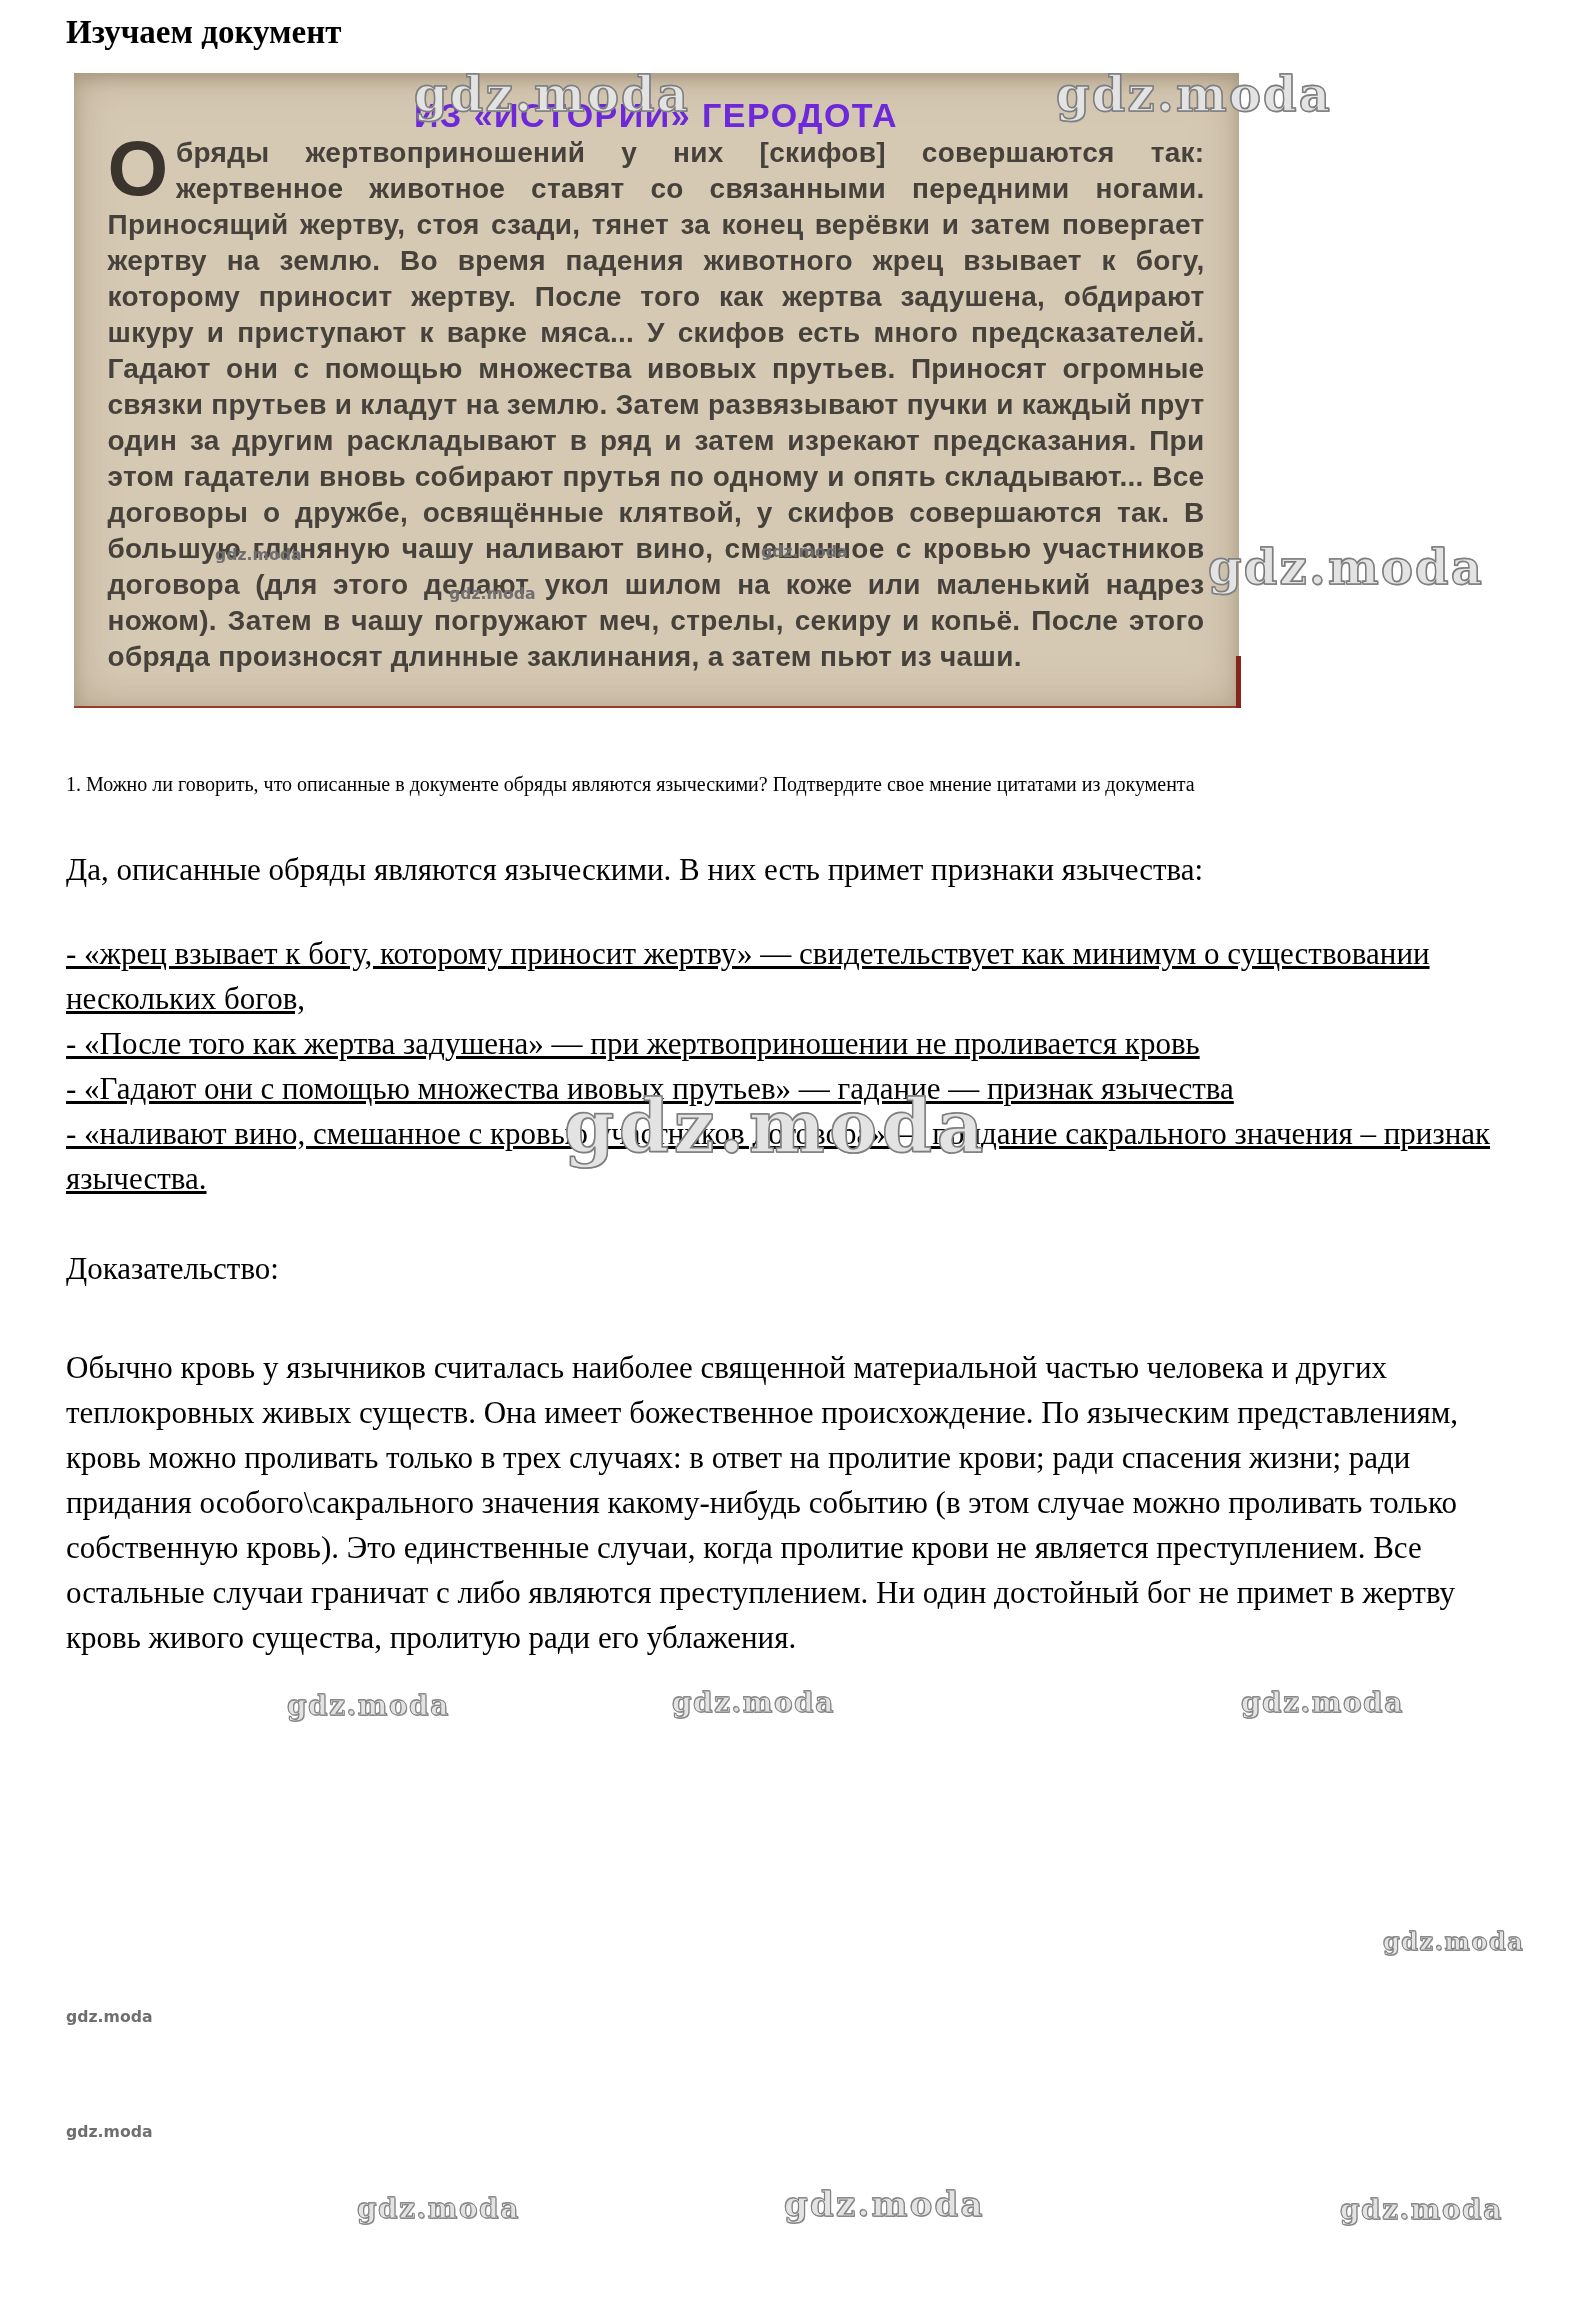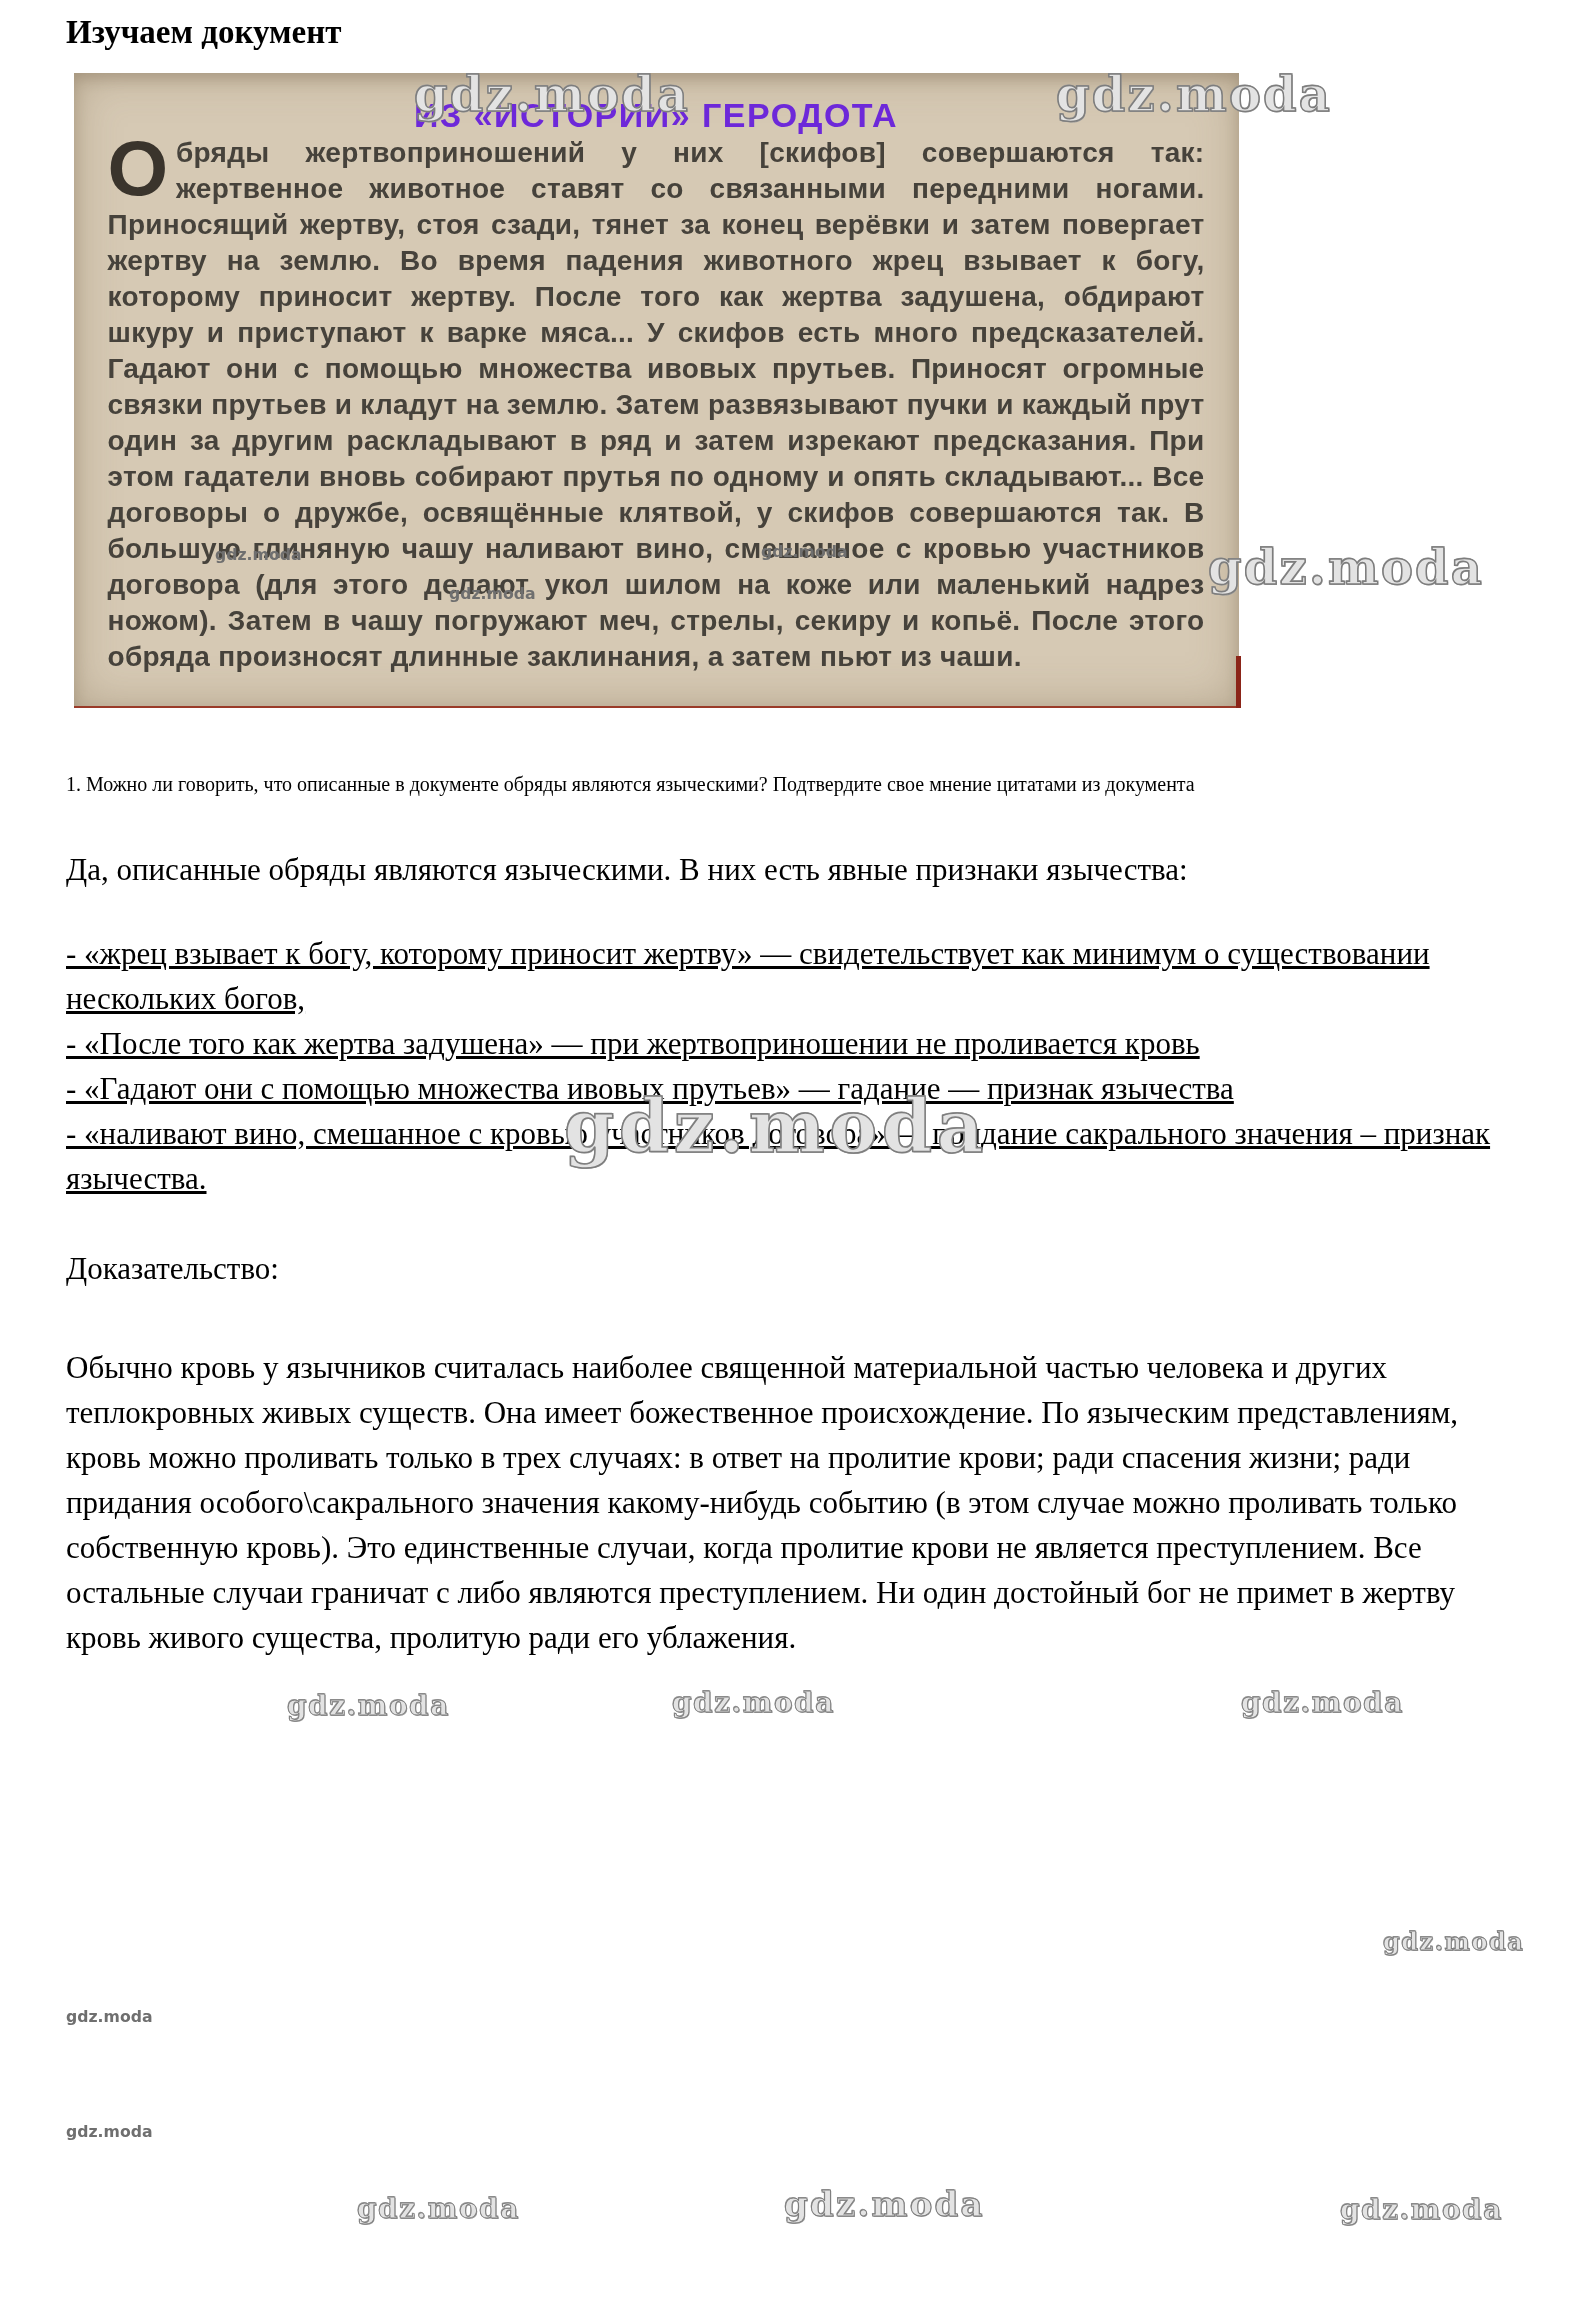--- a/index.html
+++ b/index.html
@@ -140,21 +140,21 @@
 
     <h1 class="page-heading">Изучаем документ</h1>
 
     <div class="scan">
       <div class="scan-title">ИЗ «ИСТОРИИ» ГЕРОДОТА</div>
       <p class="scan-body"><span class="dropcap">О</span><span>бряды жертвоприношений у них [скифов] совершаются так: жертвенное животное ставят со связанными передними ногами. Приносящий жертву, стоя сзади, тянет за конец верёвки и затем повергает жертву на землю. Во время падения животного жрец взывает к богу, которому приносит жертву. После того как жертва задушена, обдирают шкуру и приступают к варке мяса... У скифов есть много предсказателей. Гадают они с помощью множества ивовых прутьев. Приносят огромные связки прутьев и кладут на землю. Затем развязывают пучки и каждый прут один за другим раскладывают в ряд и затем изрекают предсказания. При этом гадатели вновь собирают прутья по одному и опять складывают... Все договоры о дружбе, освящённые клятвой, у скифов совершаются так. В большую глиняную чашу наливают вино, смешанное с кровью участников договора (для этого делают укол шилом на коже или маленький надрез ножом). Затем в чашу погружают меч, стрелы, секиру и копьё. После этого обряда произносят длинные заклинания, а затем пьют из чаши.</span></p>
     </div>
 
     <h2 class="question-heading">1. Можно ли говорить, что описанные в документе обряды являются языческими? Подтвердите свое мнение цитатами из документа</h2>
 
-    <p class="body-text answer-intro">Да, описанные обряды являются языческими. В них есть явные признаки язычества:</p>
+    <p class="body-text answer-intro">Да, описанные обряды являются языческими. В них есть примет признаки язычества:</p>
 
     <div class="points">
       <div class="point">- «жрец взывает к богу, которому приносит жертву» — свидетельствует как минимум о существовании нескольких богов,</div>
       <div class="point">- «После того как жертва задушена» — при жертвоприношении не проливается кровь</div>
       <div class="point">- «Гадают они с помощью множества ивовых прутьев» — гадание — признак язычества</div>
       <div class="point">- «наливают вино, смешанное с кровью участников договора» — придание сакрального значения – признак язычества.</div>
     </div>
 
     <p class="body-text proof-label">Доказательство:</p>
 

